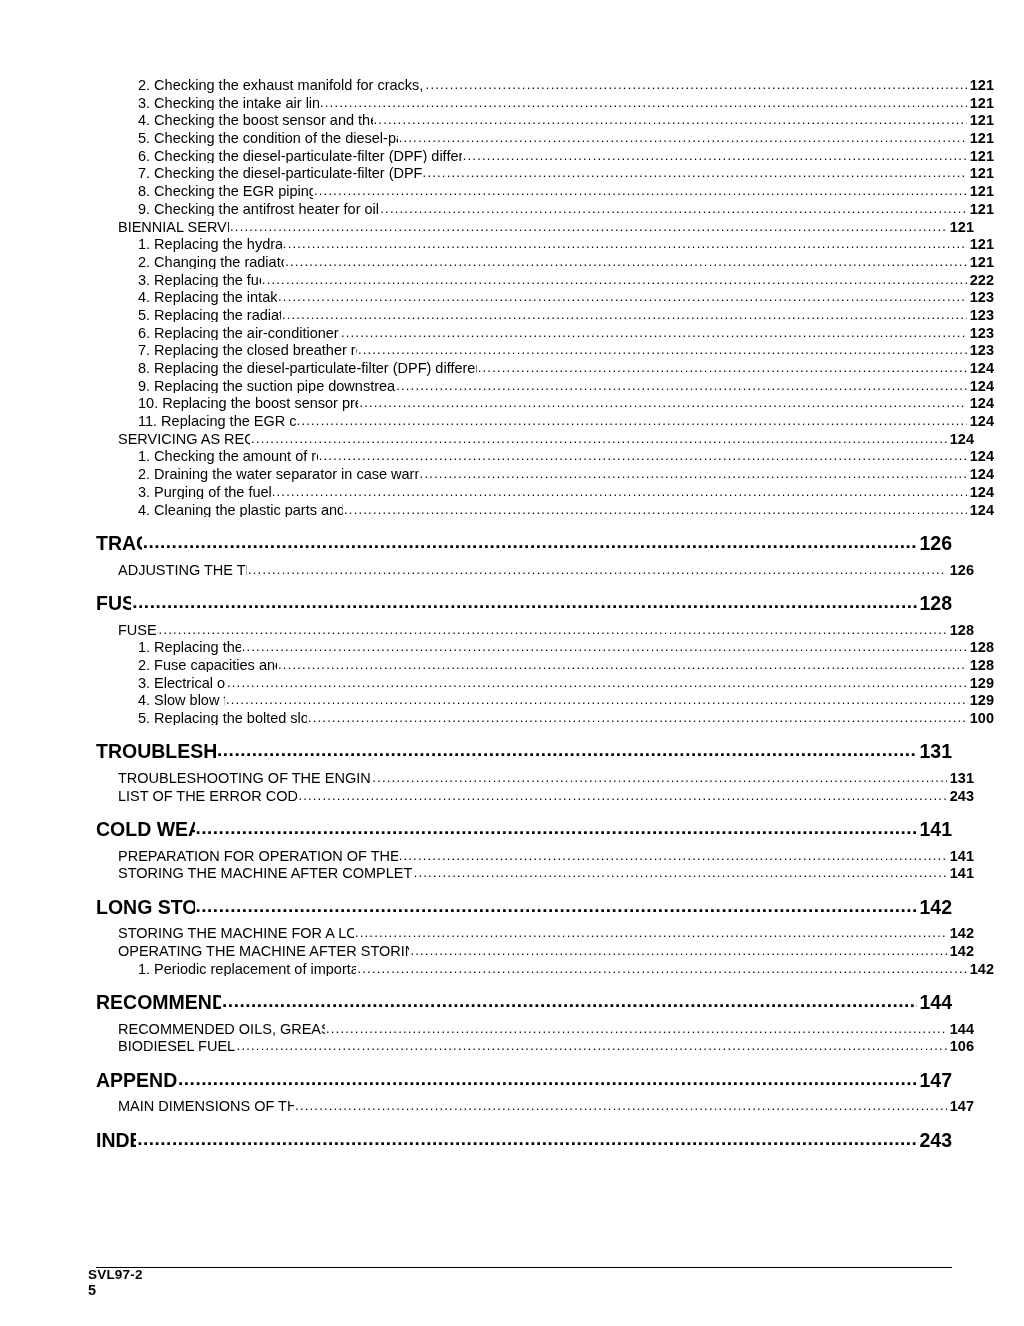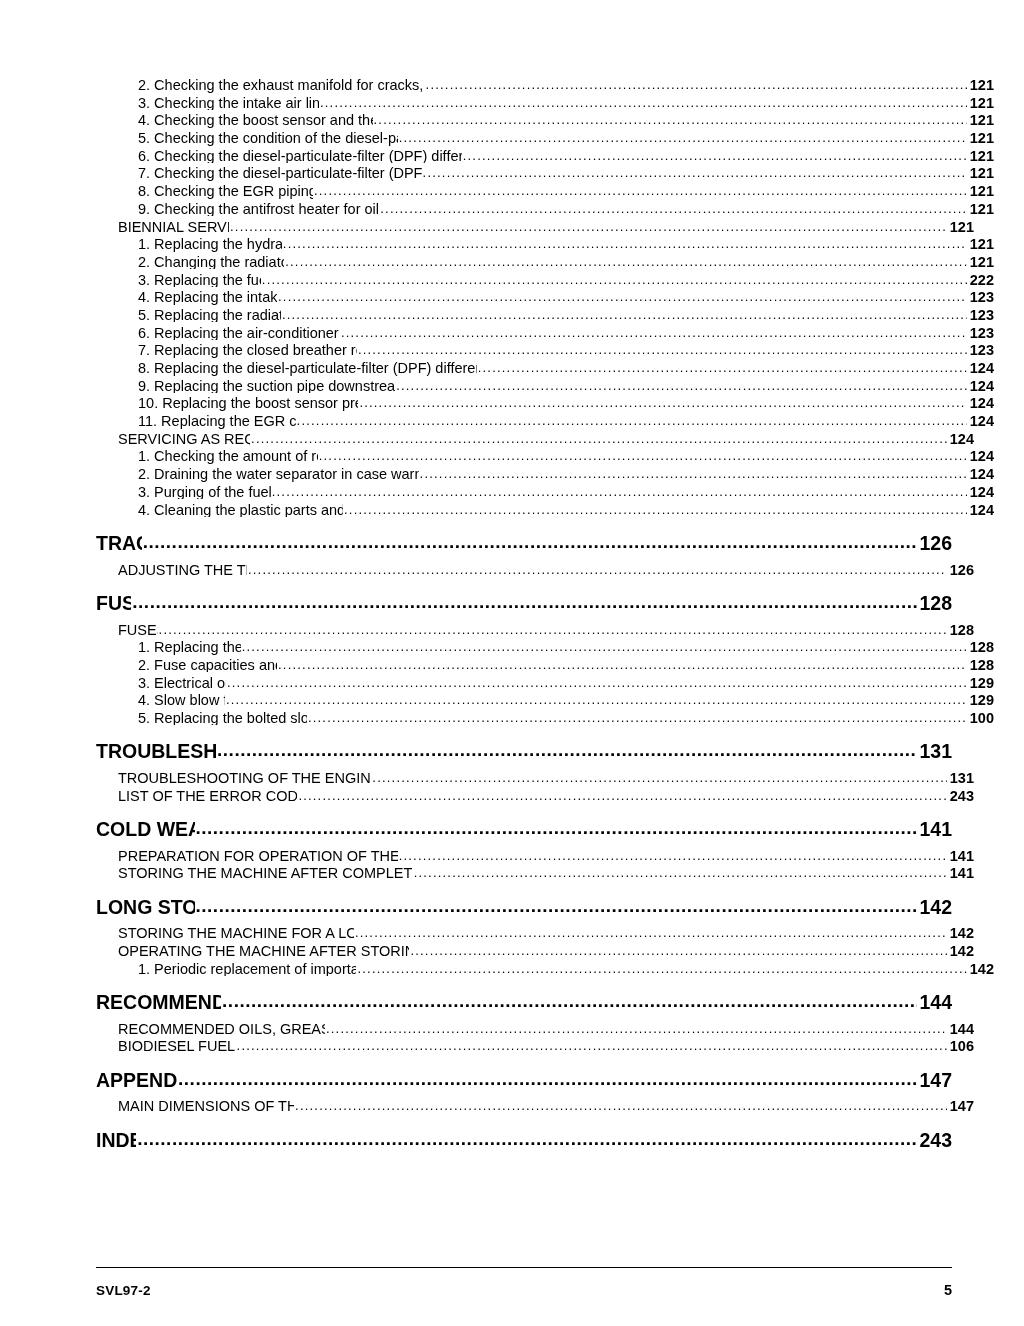--- a/index.html
+++ b/index.html
@@ -85,28 +85,29 @@
 
   .footer-rule {
     position: absolute;
     left: 96px;
     right: 72px;
     bottom: 58px;
     border-top: 1.5px solid #000;
   }
   .footer {
     position: absolute;
-    left: 96px;
+    left: 88px;
     right: 72px;
     bottom: 28px;
     display: flex;
     justify-content: space-between;
     align-items: baseline;
     font-size: 13.5px;
     font-weight: bold;
+    flex-direction: column;
   }
   .footer .model { letter-spacing: 0.2px; }
   .footer .pgnum { font-size: 14.5px; }
 </style>
 </head>
 <body>
 
 <div class="page">
   <div class="toc" id="toc-root">
       <div class="entry lvl3">

